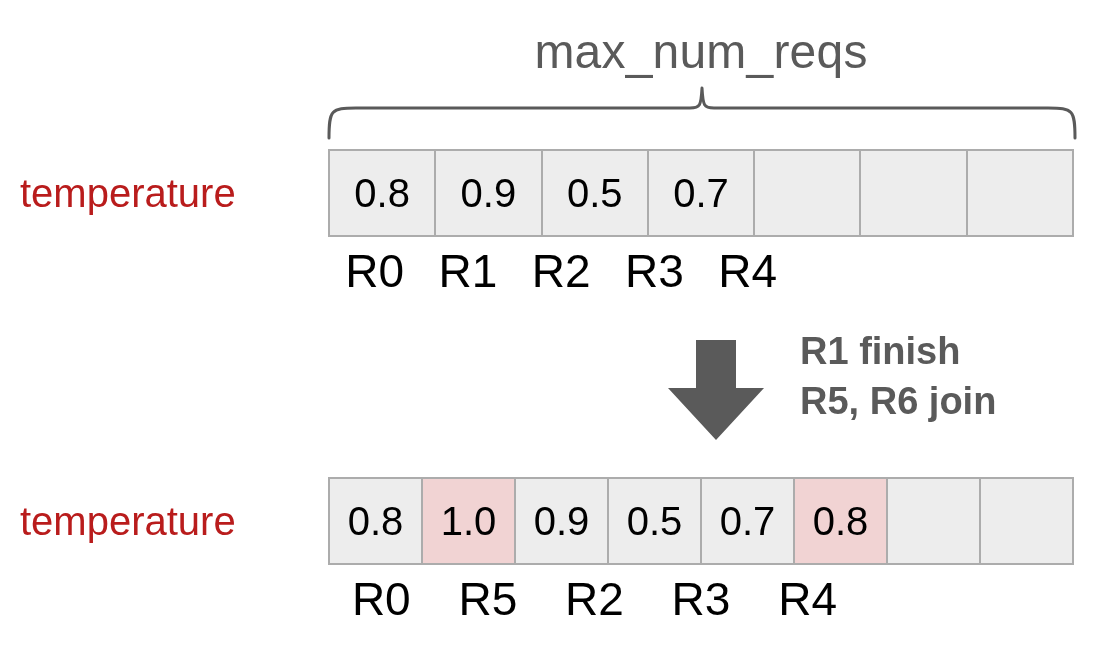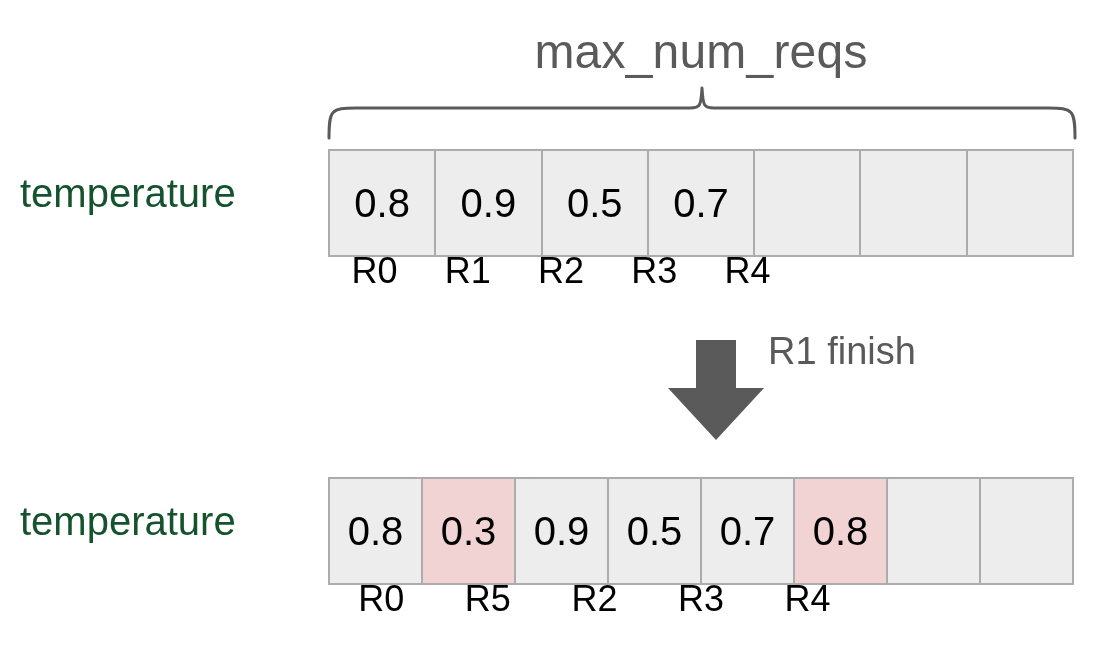--- a/index.html
+++ b/index.html
@@ -50,33 +50,33 @@
 
   .row-label {
     position: absolute;
     left: 20px;
     top: 0;
     width: 290px;
     height: 88px;
     line-height: 88px;
     text-align: left;
     font-size: 40px;
-    color: #14532d;
+    color: #b91c1c;
     white-space: nowrap;
   }
 
   .cells {
     position: absolute;
     left: 328px;
     top: 0;
     display: flex;
     border: 2px solid #acacac;
     box-sizing: border-box;
     width: 746px;
-    height: 108px;
+    height: 88px;
     background: #a3a3a3;
   }
   .cell {
     flex: 1 1 0;
     box-sizing: border-box;
     border-right: 2px solid #acacac;
     background: #ededed;
     display: flex;
     align-items: center;
     justify-content: center;
@@ -93,45 +93,46 @@
     left: 328px;
     width: 746px;
     display: flex;
     height: 46px;
   }
   #tick-row-top    { top: 248px; }
   #tick-row-bottom { top: 576px; }
   .tick {
     flex: 1 1 0;
     text-align: center;
-    font-size: 36px;
+    font-size: 46px;
     color: #000000;
     line-height: 46px;
   }
 
   
   #transition-arrow {
     position: absolute;
     left: 668px;
     top: 340px;
     width: 96px;
     height: 100px;
   }
 
   
   #transition-note {
     position: absolute;
-    left: 768px;
+    left: 800px;
     top: 326px;
     width: 300px;
     text-align: left;
     font-size: 38px;
     line-height: 50px;
     color: #5a5a5a;
     white-space: nowrap;
+    font-weight: bold;
   }
   #transition-note div { white-space: nowrap; }
 </style>
 </head>
 <body>
 
 <div id="brace-title">max_num_reqs</div>
 
 <svg id="brace-svg" viewBox="0 0 760 56" preserveAspectRatio="none">
   <path d="M 7,54 C 7,26 9,24 34,24 L 368,24 C 378,24 379,22 380,4
@@ -162,28 +163,29 @@
   <div class="tick"></div>
   <div class="tick"></div>
 </div>
 
 <svg id="transition-arrow" viewBox="0 0 96 100">
   <path d="M 28,0 L 68,0 L 68,48 L 96,48 L 48,100 L 0,48 L 28,48 Z" fill="#5a5a5a"></path>
 </svg>
 
 <div id="transition-note">
   <div>R1 finish</div>
+  <div>R5, R6 join</div>
 </div>
 
 <div class="row-block" id="row-block-bottom">
   <div class="row-label">temperature</div>
 
   <div class="cells">
     <div class="cell">0.8</div>
-    <div class="cell highlight">0.3</div>
+    <div class="cell highlight">1.0</div>
     <div class="cell">0.9</div>
     <div class="cell">0.5</div>
     <div class="cell">0.7</div>
     <div class="cell highlight">0.8</div>
     <div class="cell"></div>
     <div class="cell"></div>
   </div>
 </div>
 
 <div class="tick-row" id="tick-row-bottom">

